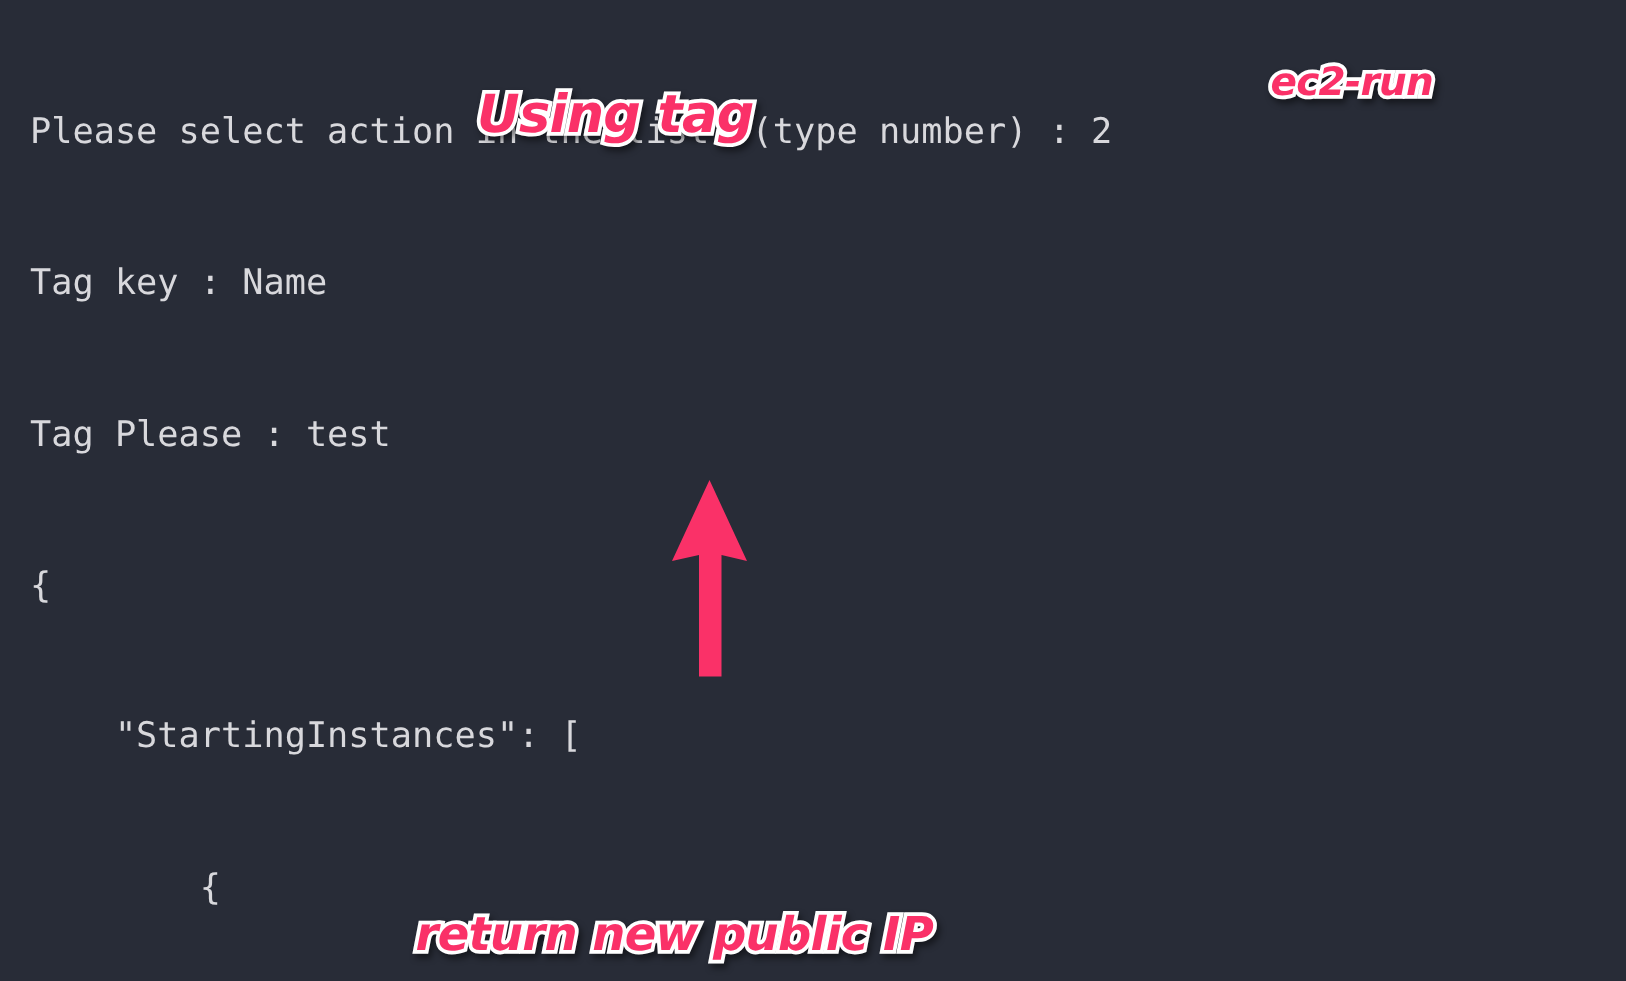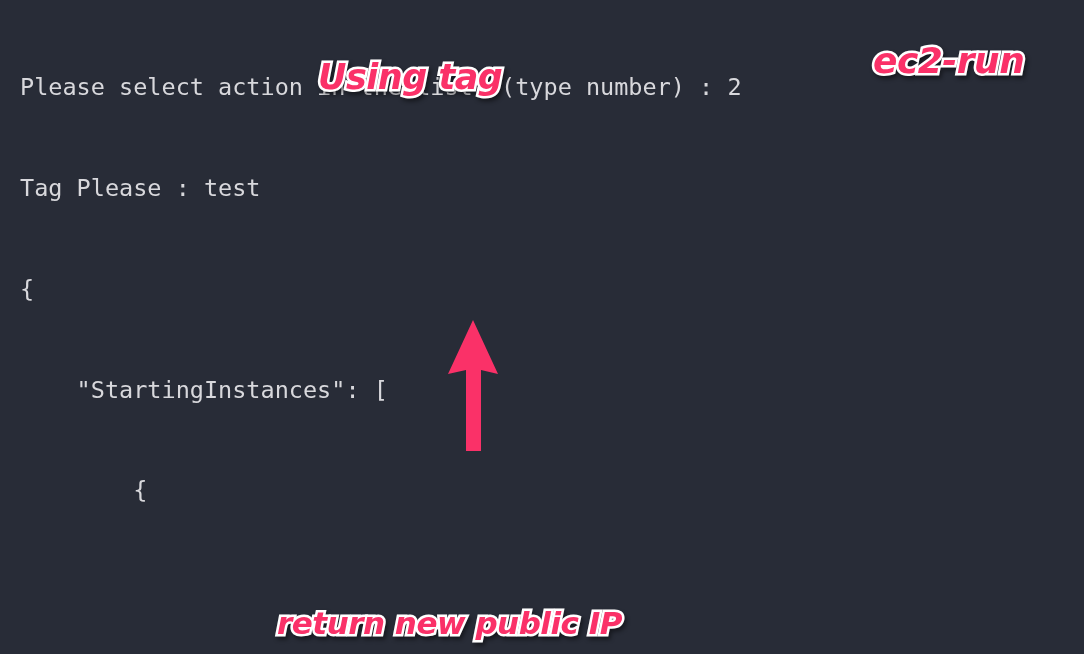--- a/index.html
+++ b/index.html
@@ -46,23 +46,23 @@
     -webkit-text-stroke: 5px #ffffff;
     paint-order: stroke fill;
     filter: drop-shadow(2px 3px 2px rgba(0,0,0,0.45));
   }
   #annot-using-tag {
     left: 318px;
     top: 57px;
     font-size: 35px;
   }
   #annot-ec2-run {
-    left: 873px;
+    left: 847px;
     top: 40px;
-    font-size: 36px;
+    font-size: 26px;
   }
   #annot-return-ip {
     left: 277px;
     top: 589px;
     font-size: 31px;
     margin-top: 16px;
   }
 
   
   #arrow {
@@ -73,20 +73,21 @@
     height: 136px;
   }
 </style>
 </head>
 <body>
 
 <div id="screen">
 
   <div id="terminal">
     <div class="tline">Please select action in the list. (type number) : 2</div>
+    <div class="tline">Tag key : Name</div>
     <div class="tline">Tag Please : test</div>
     <div class="tline">{</div>
     <div class="tline">    "StartingInstances": [</div>
     <div class="tline">        {</div>
     
     
     
     
     
     

